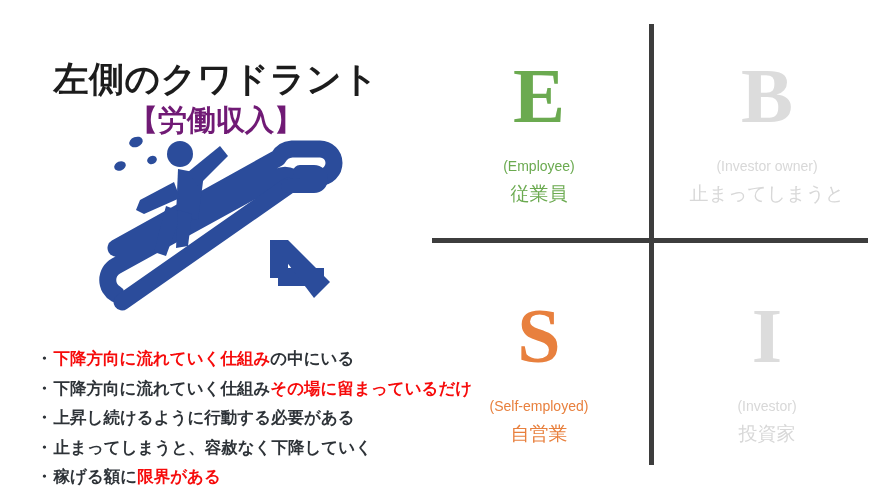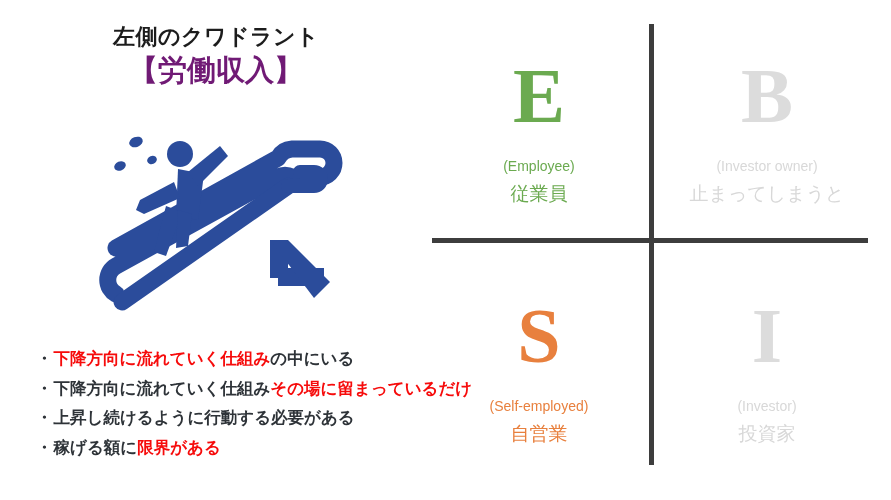--- a/index.html
+++ b/index.html
@@ -26,26 +26,27 @@
   }
 
   #title-block {
     position: absolute;
     left: 0;
     top: 24px;
     width: 432px;
     text-align: center;
   }
   #main-title {
-    font-size: 22px;
+    font-size: 35px;
     font-weight: bold;
     color: #1c1c1c;
     letter-spacing: 0.5px;
     line-height: 1.15;
     white-space: nowrap;
+    margin-top: 35px;
   }
   #sub-title {
     font-size: 29px;
     font-weight: bold;
     color: #701a75;
     line-height: 1.2;
     margin-top: 4px;
     white-space: nowrap;
   }
 
@@ -198,20 +199,23 @@
     <div class="bullet-row">
       <span class="bullet-mark">・</span><span class="seg-red">下降方向に流れていく仕組み</span><span class="seg-dark">の中にいる</span>
     </div>
     <div class="bullet-row">
       <span class="bullet-mark">・</span><span class="seg-dark">下降方向に流れていく仕組み</span><span class="seg-red">その場に留まっているだけ</span>
     </div>
     <div class="bullet-row">
       <span class="bullet-mark">・</span><span class="seg-dark">上昇し続けるように行動する必要がある</span>
     </div>
     <div class="bullet-row">
+      <span class="bullet-mark">・</span><span class="seg-dark">止まってしまうと、容赦なく下降していく</span>
+    </div>
+    <div class="bullet-row">
       <span class="bullet-mark">・</span><span class="seg-dark">稼げる額に</span><span class="seg-red">限界がある</span>
     </div>
   </div>
 
 </div>
 
 <div id="quadrant-panel">
 
   <div id="divider-horizontal"></div>
   <div id="divider-vertical"></div>

